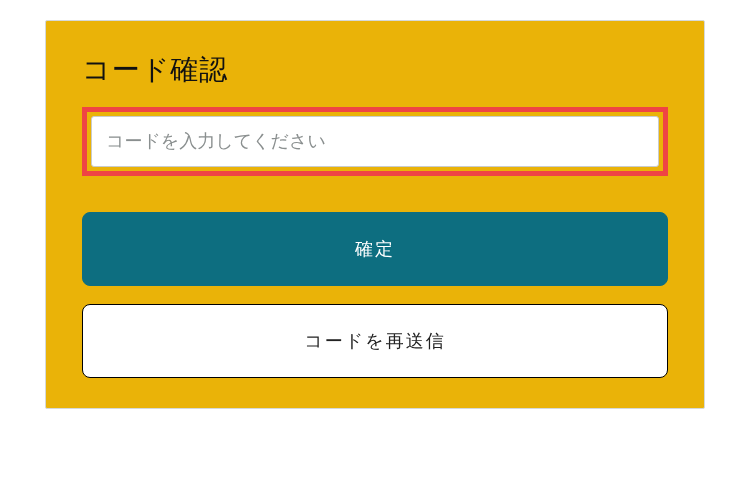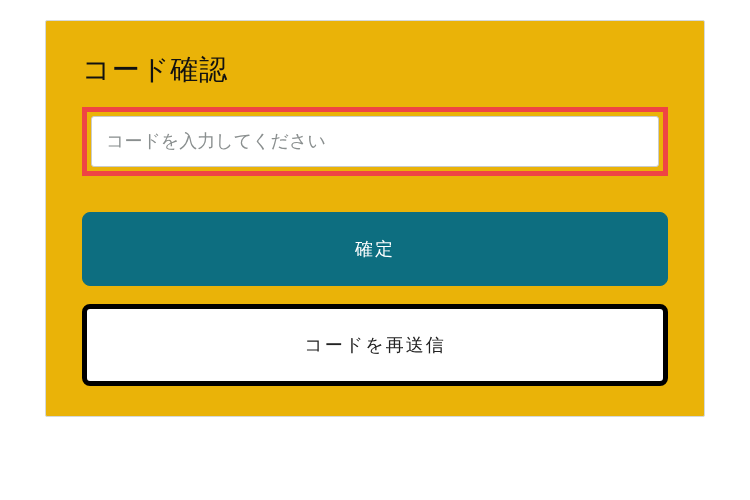--- a/index.html
+++ b/index.html
@@ -73,21 +73,21 @@
     .btn-primary { background:#0f6e80; }
     .btn-primary{ background:#0e6e80; }
     .btn-primary{ background:#0c6a7c; }
     .btn-primary{ background:#0d6e80; }
     .btn-primary{ background:#0d6d7f; }
     .btn-primary{ background:#0c6c7e; }
     .btn-primary{ background:#0d6e80; }
     .btn-secondary {
       background: #fff;
       color: #222;
-      border: 5px solid #000000;
+      border: 1px solid #000000;
     }
   </style>
 </head>
 <body>
 
 <div class="panel">
   <h1 class="title">コード確認</h1>
 
 
   <div class="input-wrap">

